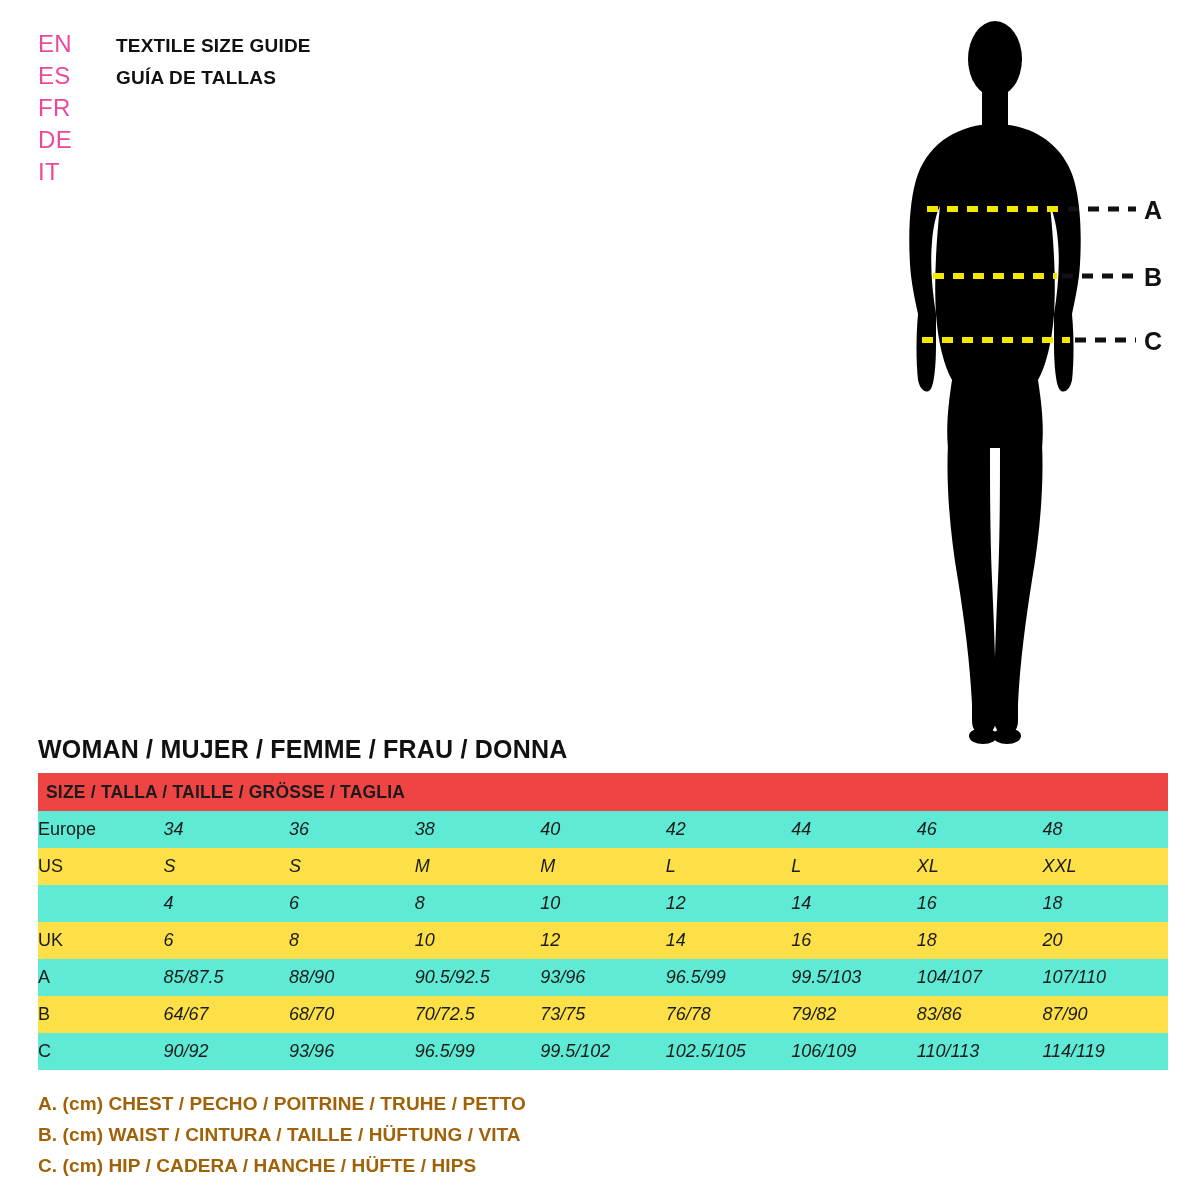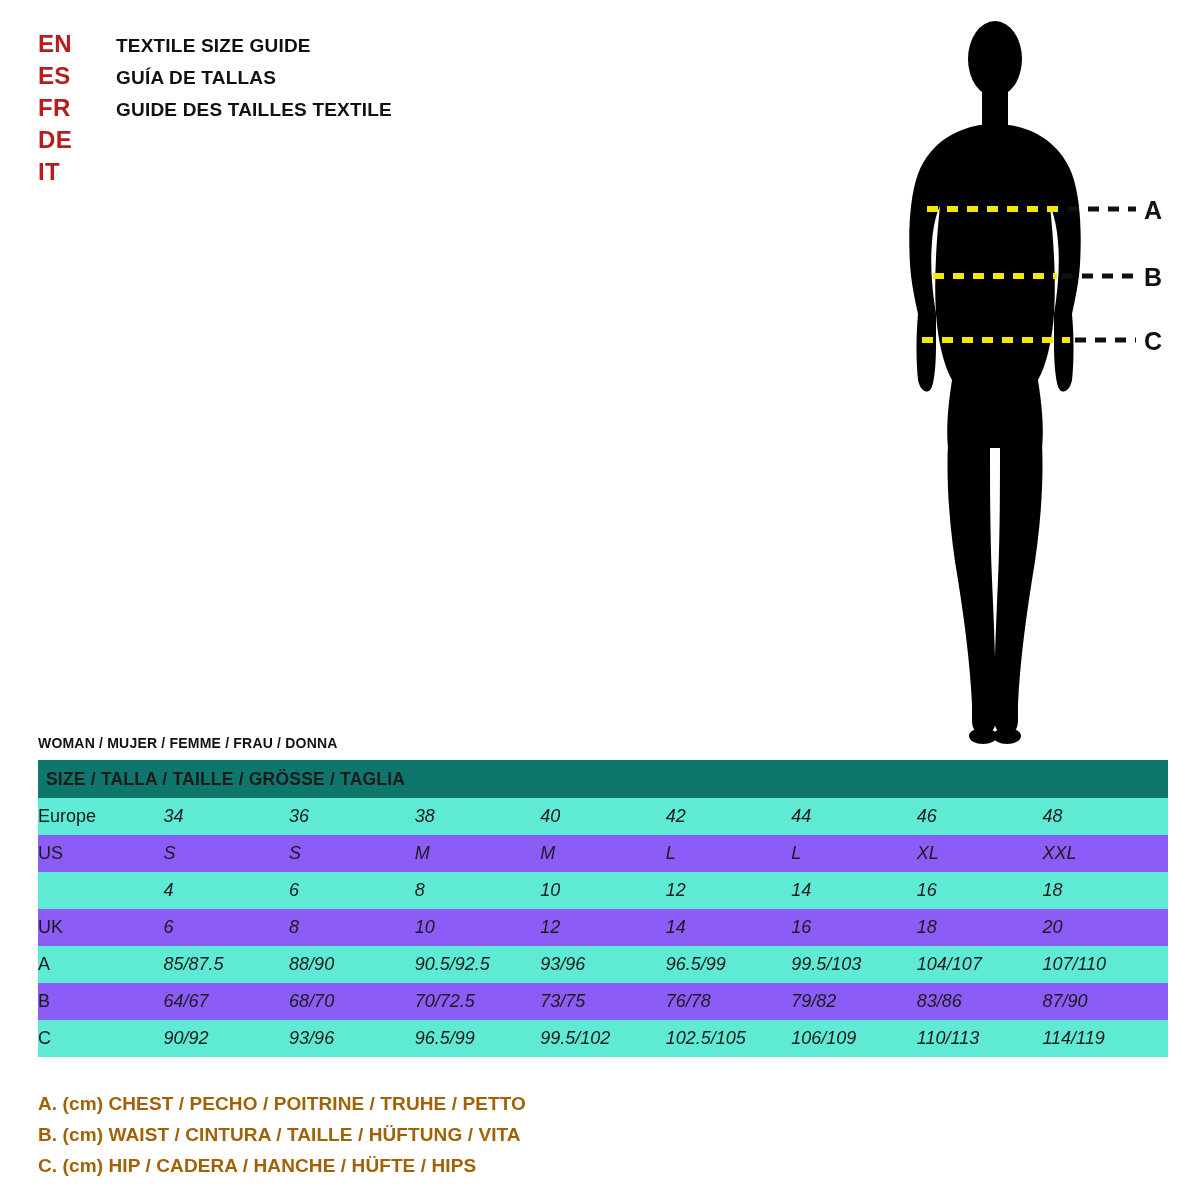--- a/index.html
+++ b/index.html
@@ -25,23 +25,23 @@
   }
   .lang-row {
     display: flex;
     align-items: baseline;
     height: 32px;
     line-height: 32px;
   }
   .lang-code {
     width: 78px;
     font-size: 24px;
-    font-weight: 700;
+    font-weight: 400;
     letter-spacing: .3px;
-    color: #b91c1c;
+    color: #ec4899;
   }
   .lang-title {
     font-size: 19px;
     font-weight: 700;
     letter-spacing: .2px;
     color: #111;
     white-space: nowrap;
   }
 
   
@@ -55,47 +55,47 @@
   #figure-svg { display: block; }
 
   
   #table-section {
     position: absolute;
     left: 38px;
     top: 735px;
     width: 1130px;
   }
   #gender-label {
-    font-size: 14px;
+    font-size: 25px;
     font-weight: 700;
     letter-spacing: .2px;
     color: #111;
     margin-bottom: 9px;
   }
   table.size-table {
     border-collapse: collapse;
     width: 1130px;
     table-layout: fixed;
   }
   table.size-table td {
     font-size: 18px;
     color: #1b1b1b;
     padding: 6px 0;
     height: 25px;
   }
   tr.band-header td {
-    background: #0f766e;
+    background: #ef4444;
     font-weight: 700;
     font-size: 17.5px;
     padding-left: 8px;
     letter-spacing: .2px;
     height: 26px;
   }
   tr.row-light td { background: #5eead4; }
-  tr.row-dark  td { background: #8b5cf6; }
+  tr.row-dark  td { background: #fde047; }
   td.rowlabel {
     padding-left: 8px;
     text-align: left;
     width: 190px;
   }
   td.val { text-align: left; font-style: italic; }
 
   
   #legend {
     position: absolute;
@@ -119,21 +119,20 @@
   <div class="lang-row">
     <span class="lang-code">EN</span>
     <span class="lang-title">TEXTILE SIZE GUIDE</span>
   </div>
   <div class="lang-row">
     <span class="lang-code">ES</span>
     <span class="lang-title">GUÍA DE TALLAS</span>
   </div>
   <div class="lang-row">
     <span class="lang-code">FR</span>
-    <span class="lang-title">GUIDE DES TAILLES TEXTILE</span>
   </div>
   <div class="lang-row">
     <span class="lang-code">DE</span>
   </div>
   <div class="lang-row">
     <span class="lang-code">IT</span>
   </div>
 </div>
 
 <div id="figure-area">

